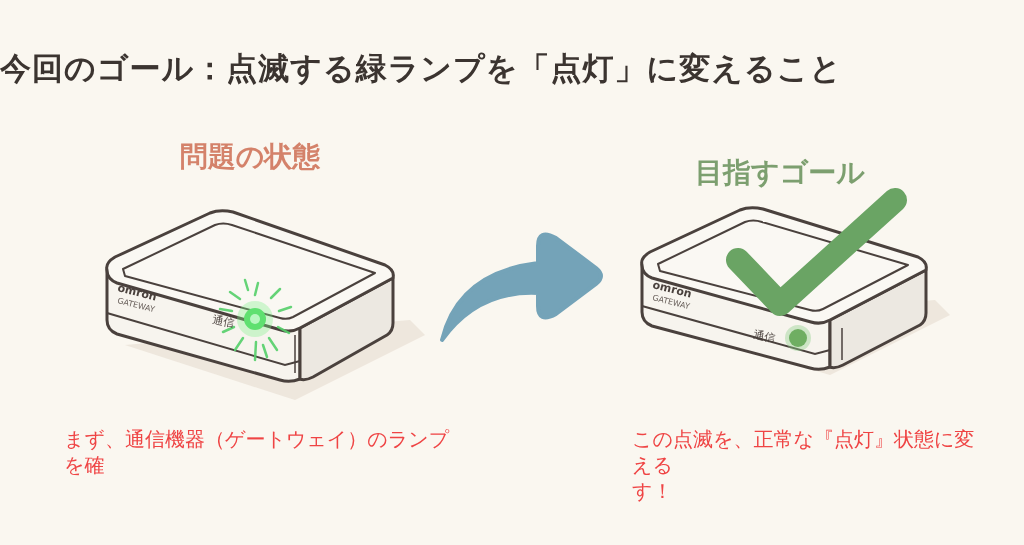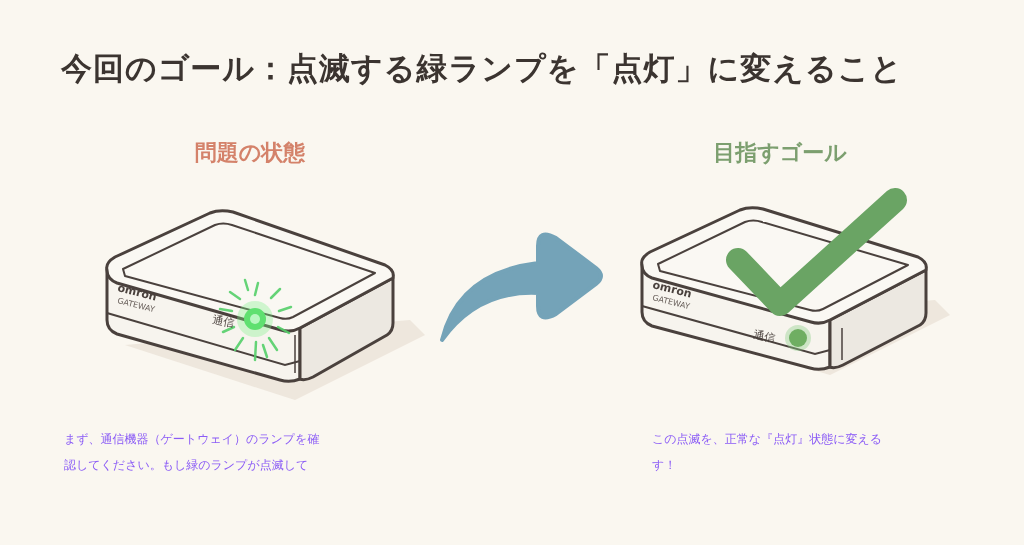--- a/index.html
+++ b/index.html
@@ -13,42 +13,42 @@
     position: relative;
     overflow: hidden;
     font-family: "DejaVu Sans", "Liberation Sans", sans-serif;
     color: #3a3431;
   }
   .title {
     position: absolute;
     left: 0;
     top: 48px;
     width: 964px;
-    text-align: center;
     font-size: 31px;
     font-weight: bold;
     color: #3b3430;
     letter-spacing: 1px;
   }
   .panel-heading {
     position: absolute;
     top: 138px;
-    font-size: 22px;
+    font-size: 28px;
     font-weight: bold;
     text-align: center;
   }
   .heading-problem {
     left: 150px;
     width: 200px;
     color: #d4826a;
   }
   .heading-goal {
     left: 680px;
     width: 200px;
     color: #7c9f6f;
+    margin-top: 16px;
   }
   .device {
     position: absolute;
   }
   .device-problem {
     left: 95px;
     top: 195px;
     width: 340px;
     height: 210px;
   }
@@ -60,31 +60,31 @@
   }
   .arrow {
     position: absolute;
     left: 438px;
     top: 218px;
     width: 170px;
     height: 130px;
   }
   .desc {
     position: absolute;
-    font-size: 12px;
+    font-size: 20px;
     line-height: 26px;
-    color: #8b5cf6;
+    color: #ef4444;
   }
   .desc-problem {
     left: 64px;
     top: 426px;
     width: 390px;
   }
   .desc-goal {
-    left: 652px;
+    left: 632px;
     top: 426px;
     width: 345px;
   }
   .desc span { display: block; }
 </style>
 </head>
 <body>
 
 <div class="title">今回のゴール：点滅する緑ランプを「点灯」に変えること</div>
 
@@ -127,21 +127,20 @@
     <circle cx="160" cy="124" r="5" fill="#b8f7c0"></circle>
 
     <text x="22" y="96" font-family="DejaVu Sans, sans-serif" font-size="11" font-weight="bold" fill="#4a413d" transform="rotate(14 22 96)">omron</text>
     <text x="22" y="108" font-family="DejaVu Sans, sans-serif" font-size="8" fill="#6a615c" transform="rotate(14 22 108)">GATEWAY</text>
     <text x="117" y="128" font-family="DejaVu Sans, sans-serif" font-size="11" fill="#4a413d" transform="rotate(10 117 128)">通信</text>
   </svg>
 </div>
 
 <div class="desc desc-problem">
   <span>まず、通信機器（ゲートウェイ）のランプを確</span>
-  <span>認してください。もし緑のランプが点滅して</span>
 </div>
 
 <div class="arrow">
   <svg width="170" height="130" viewBox="0 0 170 130">
     <path d="M4 122 Q20 55 100 45 L100 28 Q100 10 118 20 L158 50 Q168 58 158 66 L118 96 Q100 106 100 88 L100 75 Q40 72 4 122 Z" fill="#74a3b8" stroke="#74a3b8" stroke-width="4" stroke-linejoin="round"></path>
   </svg>
 </div>
 
 <div class="panel-heading heading-goal">目指すゴール</div>
 

